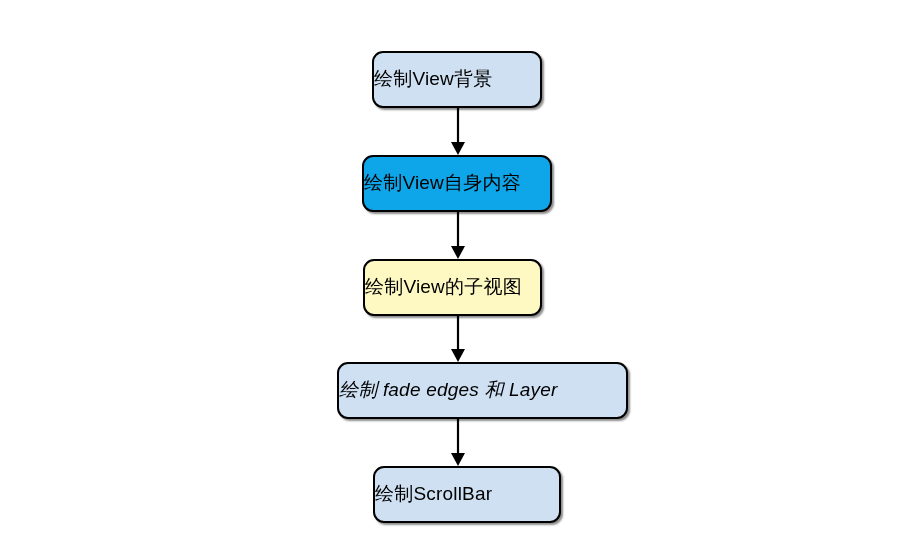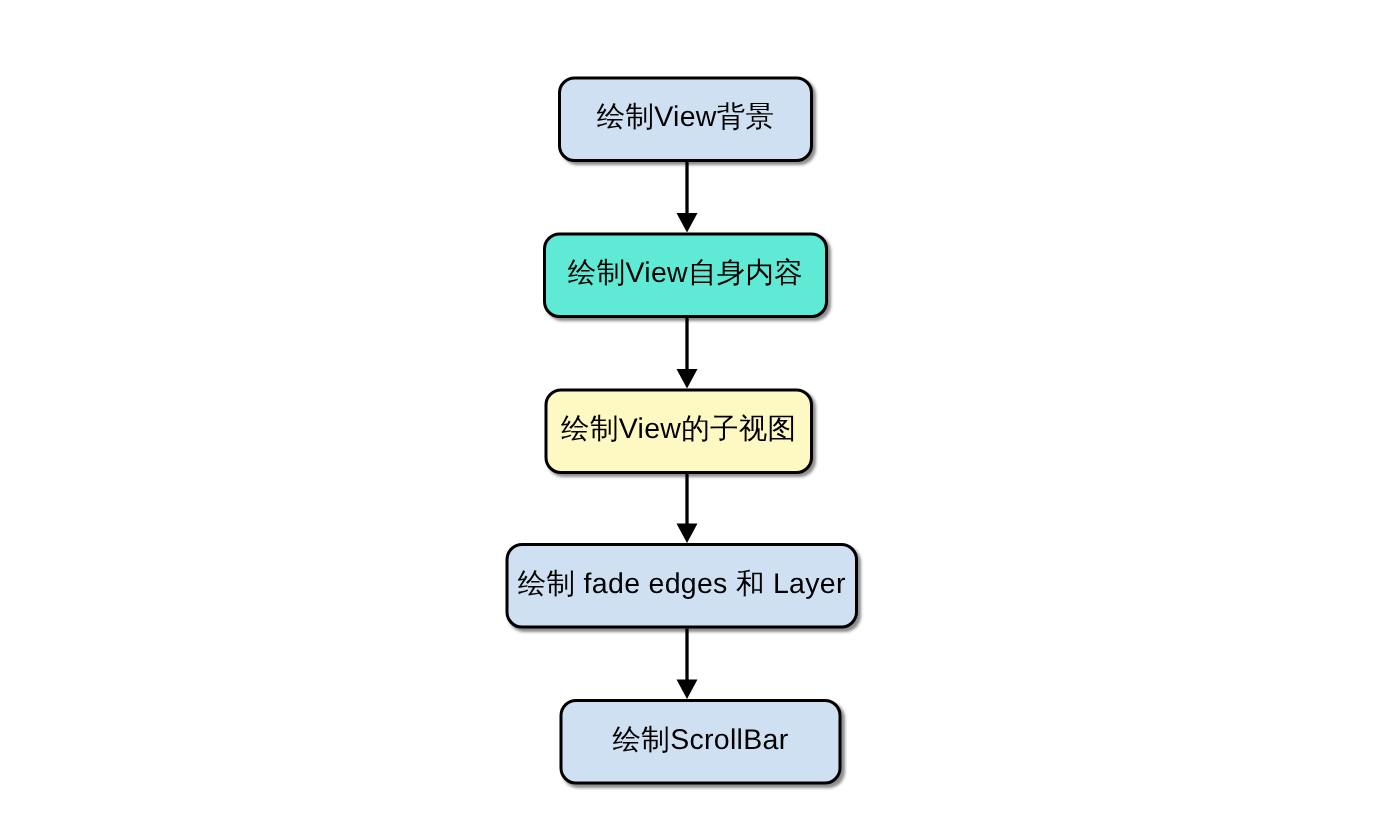--- a/index.html
+++ b/index.html
@@ -23,21 +23,20 @@
   }
   .node {
     position: absolute;
     box-sizing: border-box;
     background: #cfe0f2;
     border: 2px solid #000000;
     border-radius: 11px;
     box-shadow: 2px 2px 2px rgba(0,0,0,0.45);
     display: flex;
     align-items: center;
-    justify-content: center;
     color: #000000;
     font-size: 19px;
     line-height: 1.2;
     white-space: nowrap;
     letter-spacing: 0.2px;
   }
   .node-label {
     display: block;
     text-align: center;
   }
@@ -74,25 +73,25 @@
     </div>
     <div class="connector" style="left: 448px; top: 419px; width: 20px; height: 47px;">
       <svg width="20" height="47" viewBox="0 0 20 47">
         <line x1="10" y1="0" x2="10" y2="36" stroke="#000000" stroke-width="2.2"></line>
         <polygon points="3,34 17,34 10,47" fill="#000000"></polygon>
       </svg>
     </div>
     <div class="node" style="left: 372px; top: 51px; width: 170px; height: 57px; background: rgb(207, 224, 242); border-color: rgb(0, 0, 0);">
       <span class="node-label">绘制View背景</span>
     </div>
-    <div class="node" style="left: 362px; top: 155px; width: 190px; height: 57px; background: #5eead4; border-color: rgb(0, 0, 0);">
+    <div class="node" style="left: 362px; top: 155px; width: 190px; height: 57px; background: #0ea5e9; border-color: rgb(0, 0, 0);">
       <span class="node-label">绘制View自身内容</span>
     </div>
     <div class="node" style="left: 363px; top: 259px; width: 179px; height: 57px; background: #fef9c3; border-color: rgb(0, 0, 0);">
       <span class="node-label">绘制View的子视图</span>
     </div>
-    <div class="node" style="left: 337px; top: 362px; width: 235px; height: 57px; background: rgb(207, 224, 242); border-color: rgb(0, 0, 0);">
+    <div class="node" style="left: 337px; top: 362px; width: 291px; height: 57px; background: rgb(207, 224, 242); border-color: rgb(0, 0, 0); font-style: italic;">
       <span class="node-label">绘制 fade edges 和 Layer</span>
     </div>
     <div class="node" style="left: 373px; top: 466px; width: 188px; height: 57px; background: rgb(207, 224, 242); border-color: rgb(0, 0, 0);">
       <span class="node-label">绘制ScrollBar</span>
     </div>
   </div>
 
 </body></html>

